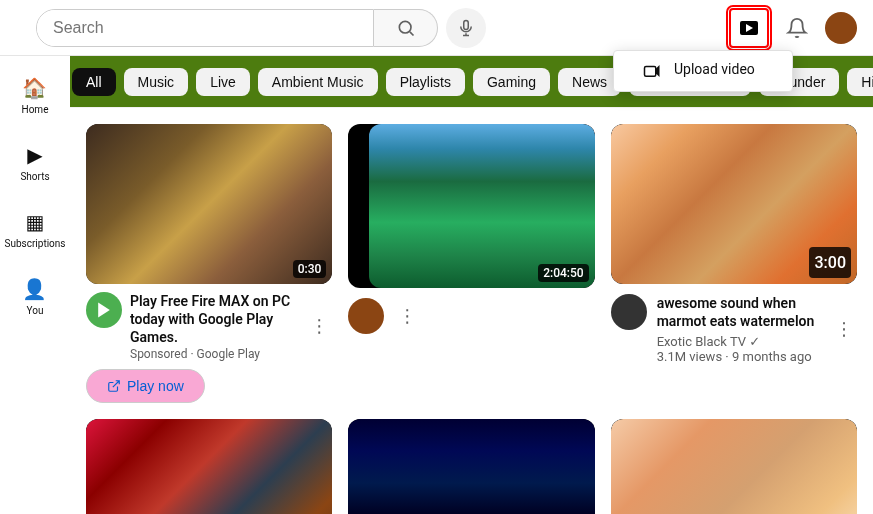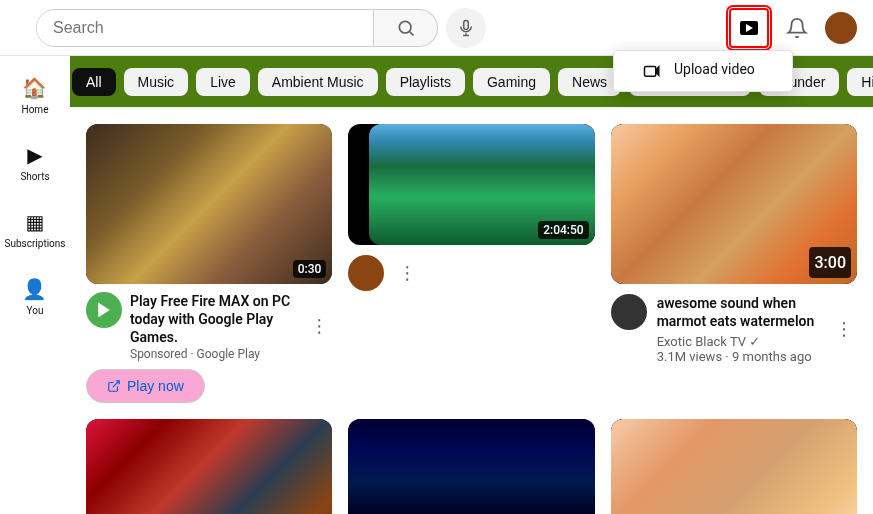--- a/index.html
+++ b/index.html
@@ -201,21 +201,21 @@
       </div>
       <button class="play-now-btn">
         <svg width="14" height="14" viewBox="0 0 24 24" fill="none" stroke="#065fd4" stroke-width="2">
             <path d="M18 13v6a2 2 0 01-2 2H5a2 2 0 01-2-2V8a2 2 0 012-2h6M15 3h6v6M10 14L21 3"></path>
           </svg>
         Play now
       </button>
     </div>
       <div class="video-card">
       <div class="thumb-wrap">
-        <div style="background: linear-gradient(180deg, #5dade2 0%, #2e86ab 15%, #1a6b40 35%, #27ae60 60%, #1e8449 80%, #0d5c2e 100%); height:121px; position:relative; border-radius:12px; overflow:hidden;margin-left:21px;">
+        <div style="background: linear-gradient(180deg, #5dade2 0%, #2e86ab 15%, #1a6b40 35%, #27ae60 60%, #1e8449 80%, #0d5c2e 100%); height:164px; position:relative; border-radius:12px; overflow:hidden;margin-left:21px;">
           <div style="position:absolute;bottom:6px;right:6px;background:rgba(0,0,0,0.8);color:#fff;font-size:12px;padding:2px 5px;border-radius:4px;font-weight:500;">2:04:50</div>
 
         </div>
       </div>
       <div class="card-info">
         <div class="channel-avatar" style="background:#8B4513;border-radius:50%;width:36px;height:36px;flex-shrink:0;"></div>
         <button class="dots-btn">⋮</button>
       </div>
     </div>
       <div class="video-card">

